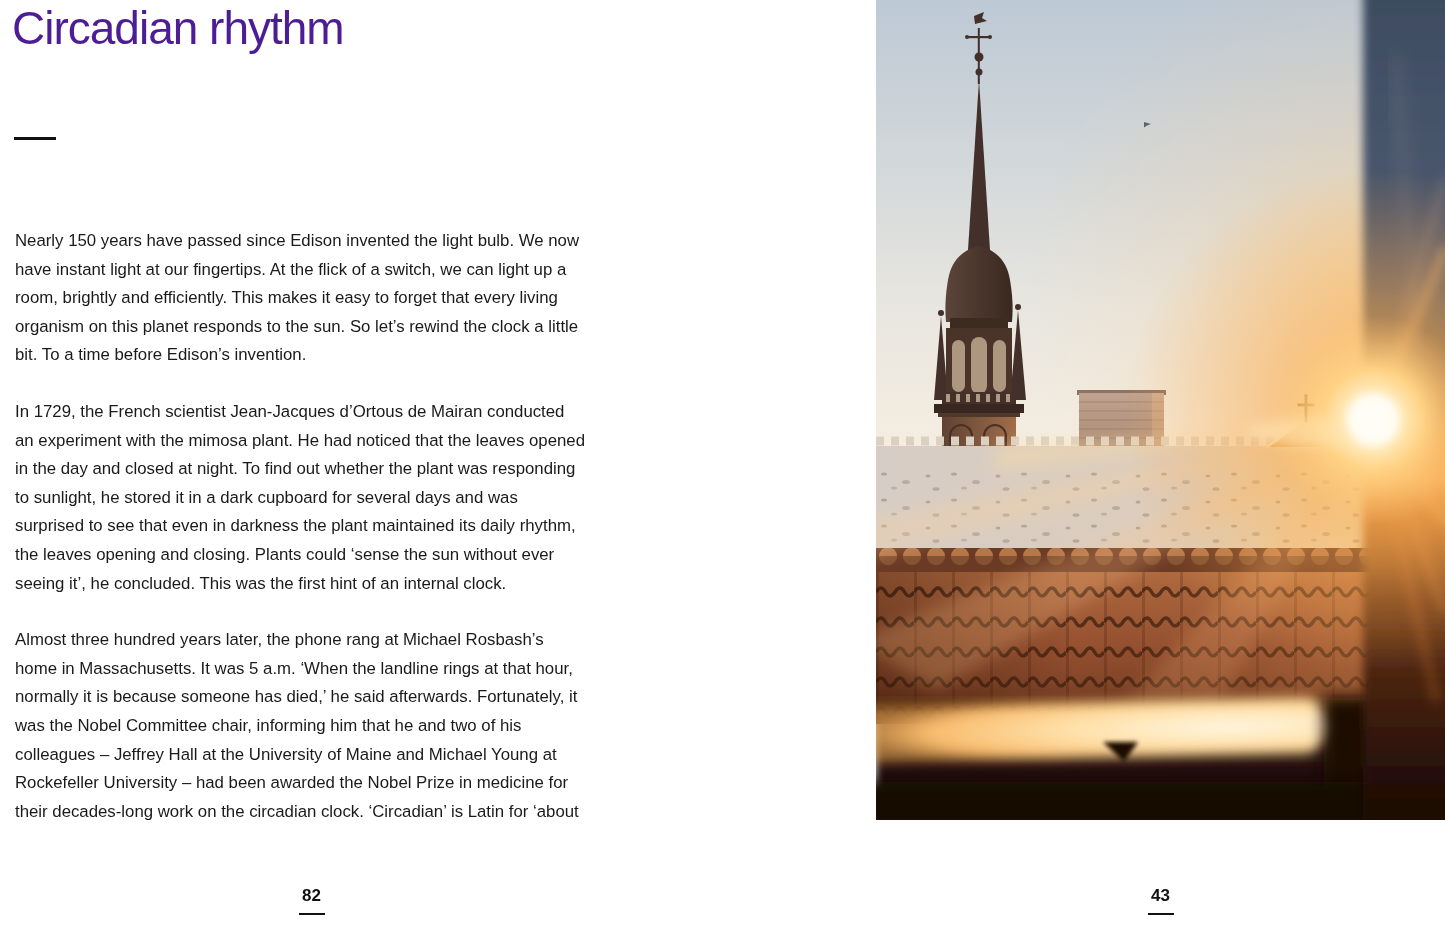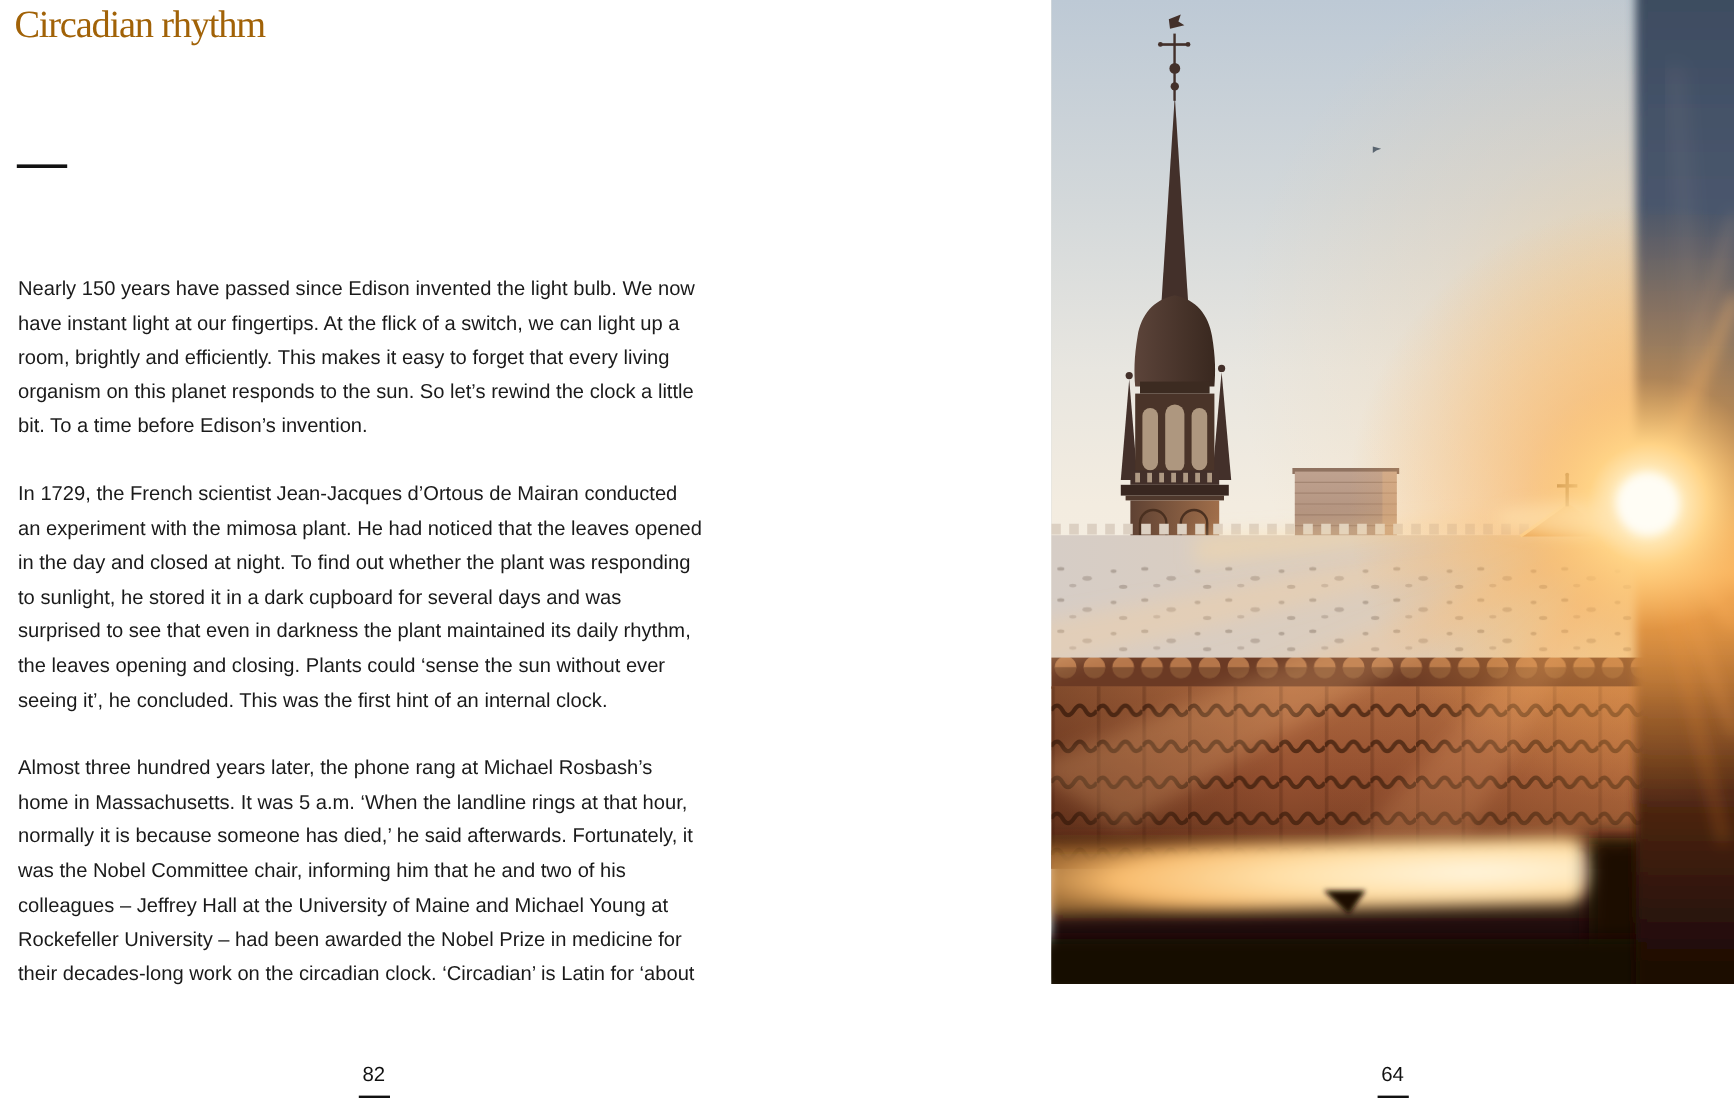--- a/index.html
+++ b/index.html
@@ -9,35 +9,35 @@
     font-family:"Liberation Sans", sans-serif;
     color:#161616;
     position:relative;
     overflow:hidden;
   }
   .page-left{
     position:absolute;left:12px;top:0;width:575px;height:926px;
   }
   .chapter-title{
     position:absolute;left:0;top:2px;margin:0;
-    font-size:32px;font-weight:400;letter-spacing:-1px;
-    color:#a16207;line-height:1.15;font-family:Liberation Serif, serif;
+    font-size:46px;font-weight:400;letter-spacing:-1px;
+    color:#4c1d95;line-height:1.15;
   }
   .title-rule{
     position:absolute;left:2px;top:137px;
     width:42px;height:3px;background:#111111;
   }
   .body-copy{
     position:absolute;left:0;top:227px;width:575px;
     font-size:16.8px;line-height:28.6px;color:#1a1a1a;
   }
   .body-copy p{margin:0 0 28px 3px;}
   .folio{
     position:absolute;top:886px;text-align:center;
-    font-size:17px;color:#111111;
+    font-size:17px;color:#111111;font-weight:bold;
   }
   .folio-left{left:12px;width:575px;}
   .folio-right{left:876px;width:569px;}
   .folio-rule{
     width:26px;height:2px;background:#111111;
     margin:7px auto 0 auto;
   }
   .photo{
     position:absolute;left:876px;top:0;width:569px;height:820px;
     overflow:hidden;background:#d8dbd9;
@@ -267,15 +267,15 @@
 
     <g>
       <circle cx="497" cy="420" r="250" fill="url(#sunG)"></circle>
       <ellipse cx="440" cy="432" rx="70" ry="14" fill="rgba(255,230,180,0.55)" filter="url(#b6)"></ellipse>
       <circle cx="497" cy="420" r="26" fill="#fffdf5" filter="url(#b4)"></circle>
     </g>
   </svg>
 </div>
 
 <div class="folio folio-right">
-  <div>64</div>
+  <div>43</div>
   <div class="folio-rule"></div>
 </div>
 
 </body></html>

